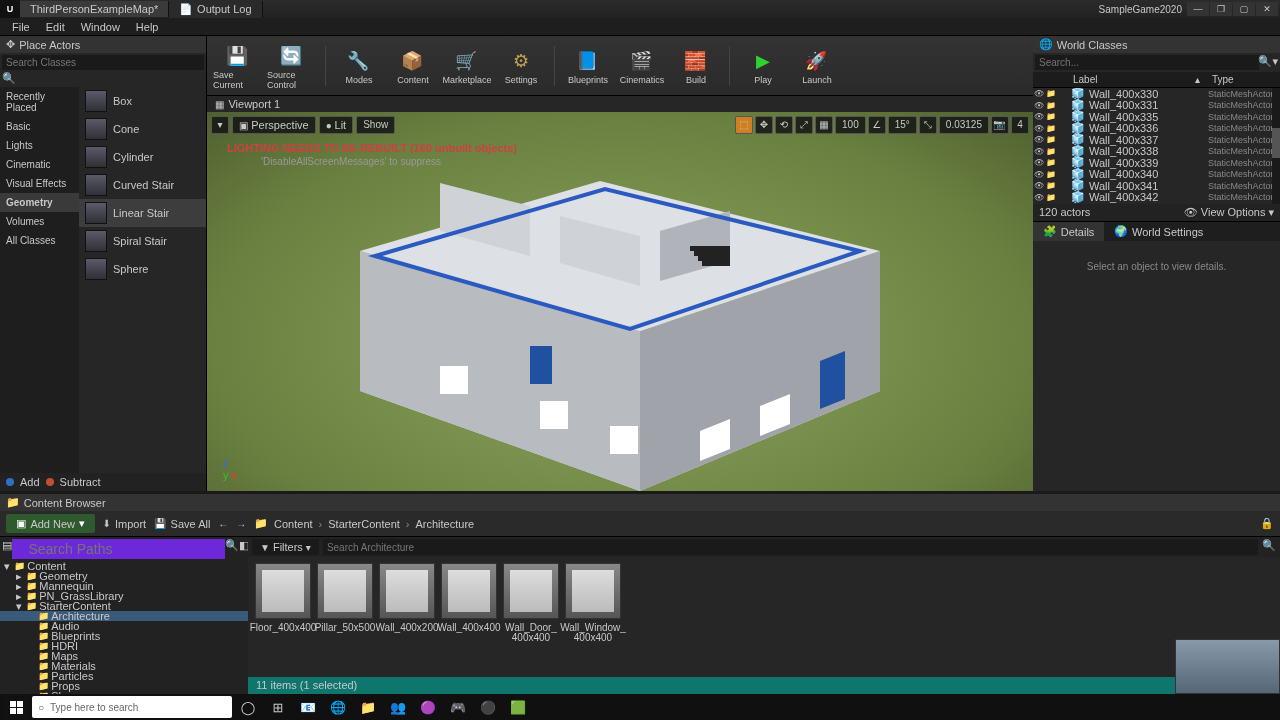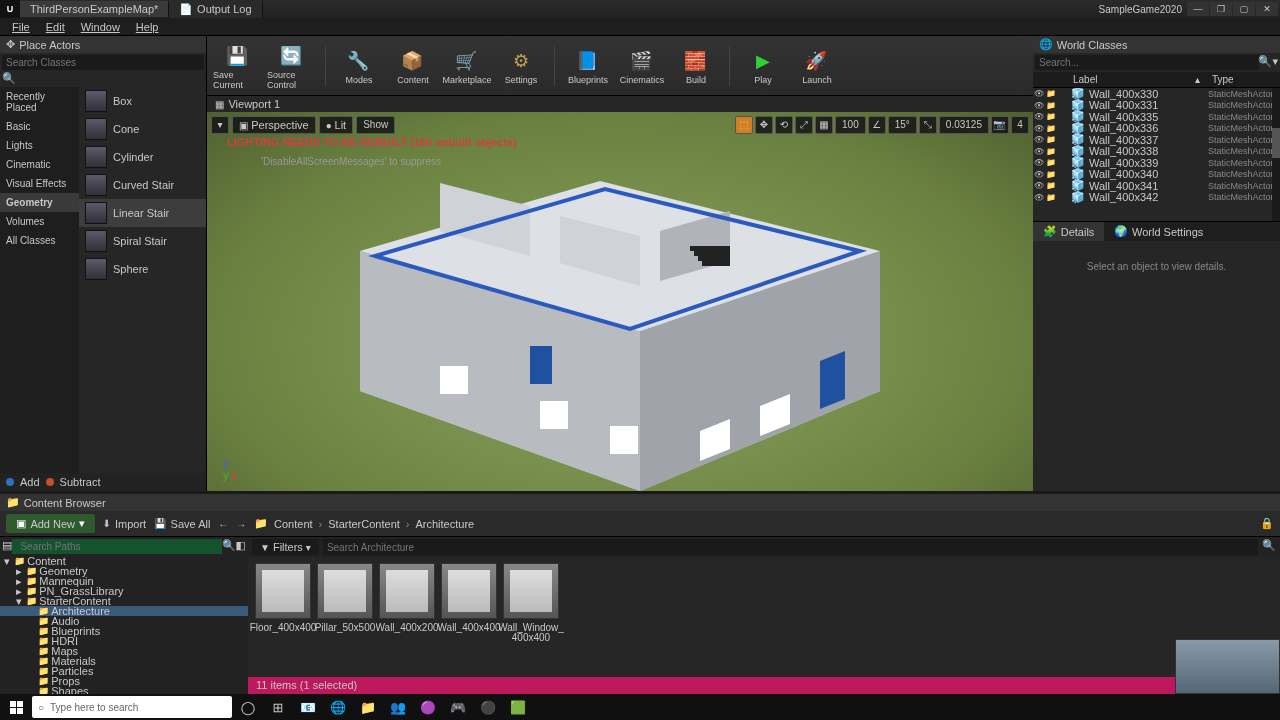--- a/index.html
+++ b/index.html
@@ -10,21 +10,21 @@
 .titlebar .u-logo { width: 20px; height: 18px; display:flex;align-items:center;justify-content:center;color:#fff;font-weight:bold;font-size:9px;background:#111;}
 .tab { padding: 2px 10px; background:#3a3a3a; display:flex;align-items:center;gap:4px;border-right:1px solid #111;}
 .tab.dark{background:#2a2a2a;}
 .title-right { margin-left:auto;display:flex;align-items:center;gap:4px;padding-right:2px;}
 .title-right span{font-size:10px;}
 .winctl{display:flex;}
 .winctl div{width:22px;height:14px;background:#333;margin-left:1px;display:flex;align-items:center;justify-content:center;font-size:9px;}
 
 
 .menubar{height:18px;background:#1e1e1e;display:flex;align-items:center;padding-left:4px;border-bottom:1px solid #000;}
-.menubar span{padding:2px 8px;cursor:pointer;text-decoration:underline;}
+.menubar span{padding:2px 8px;cursor:pointer;}
 
 
 .main{display:flex;height:455px;}
 
 
 .place-actors{width:207px;background:#262626;border-right:1px solid #000;display:flex;flex-direction:column;}
 .panel-header{background:#333;padding:2px 6px;display:flex;align-items:center;gap:4px;}
 .place-body{display:flex;flex:1;}
 .place-cats{width:79px;background:#1e1e1e;}
 .place-cat{padding:4px 6px;font-size:10px;cursor:pointer;}
@@ -46,21 +46,21 @@
 .tbtn span{font-size:9px;}
 .tsep{width:1px;height:40px;background:#444;margin:0 4px;}
 
 
 .vp-tab{background:#262626;padding:2px 8px;display:flex;align-items:center;gap:4px;font-size:10px;}
 .viewport{flex:1;background:#7a9050;position:relative;overflow:hidden;}
 .vp-bar{position:absolute;top:4px;left:4px;display:flex;gap:3px;z-index:5;}
 .vp-bar-r{position:absolute;top:4px;right:4px;display:flex;gap:2px;z-index:5;}
 .vp-chip{background:rgba(20,20,20,.85);padding:2px 6px;border:1px solid #555;font-size:10px;cursor:pointer;border-radius:2px;}
 .vp-chip.small{width:18px;padding:2px 0;text-align:center;}
-.vp-warn{position:absolute;top:24px;left:20px;color:#d04040;font-weight:bold;font-size:11px;}
+.vp-warn{position:absolute;top:30px;left:20px;color:#d04040;font-weight:bold;font-size:11px;}
 .vp-sub{position:absolute;top:44px;left:54px;color:#999;font-size:10px;}
 
 .ground{position:absolute;inset:0;background:radial-gradient(ellipse at 50% 60%, #8fa560 0%, #6a8040 70%, #4f6030 100%);}
 .building{position:absolute;left:50%;top:50%;transform:translate(-50%,-45%);}
 .axis{position:absolute;left:16px;bottom:10px;font-size:9px;z-index:5;}
 
 
 .right{width:247px;display:flex;flex-direction:column;}
 .outliner{background:#262626;flex:0 0 186px;display:flex;flex-direction:column;border-bottom:1px solid #000;}
 .out-search{display:flex;padding:2px;}
@@ -90,36 +90,36 @@
 .cb-head{background:#333;padding:2px 6px;display:flex;align-items:center;gap:4px;}
 .cb-bar{background:#2a2a2a;padding:3px 6px;display:flex;align-items:center;gap:8px;border-bottom:1px solid #000;}
 .cb-btn{background:#2e5a2e;padding:3px 10px;border-radius:2px;cursor:pointer;display:flex;align-items:center;gap:4px;color:#fff;}
 .cb-link{display:flex;align-items:center;gap:4px;cursor:pointer;font-size:10px;}
 .crumb{display:flex;align-items:center;gap:6px;}
 .crumb span{font-size:11px;}
 .chev{color:#888;}
 .cb-body{display:flex;flex:1;min-height:0;}
 .cb-tree{width:248px;background:#222;display:flex;flex-direction:column;}
 .cb-tree-search{display:flex;padding:2px;}
-.cb-tree-search input{flex:1;background:#14532d;border:none;padding:2px 8px;color:#aaa;font-size:10px;}
+.cb-tree-search input{flex:1;background:#6d28d9;border:none;padding:2px 16px;color:#aaa;font-size:14px;}
 .tree-list{flex:1;overflow:hidden;font-size:10px;}
 .tree-item{padding:0 4px;display:flex;align-items:center;gap:2px;height:10px;}
 .tree-item.sel{background:#3a5a7a;}
 .folder-ic{color:#c9a050;font-size:9px;}
 .cb-assets{flex:1;display:flex;flex-direction:column;}
 .cb-filter{display:flex;padding:2px 4px;gap:4px;background:#222;}
 .cb-filter-btn{background:#1a1a1a;padding:2px 8px;display:flex;align-items:center;gap:3px;font-size:10px;}
 .cb-filter input{flex:1;background:#1a1a1a;border:none;padding:2px 4px;color:#aaa;font-size:10px;}
 .assets{flex:1;display:flex;gap:4px;padding:6px;overflow:hidden;}
 .asset{width:58px;display:flex;flex-direction:column;align-items:center;cursor:pointer;}
 .asset.sel .asset-thumb{outline:1px solid #e0a030;}
 .asset-thumb{width:56px;height:56px;background:linear-gradient(#888,#555);border:1px solid #333;margin-bottom:4px;position:relative;}
 .asset-thumb::after{content:"";position:absolute;inset:6px;background:linear-gradient(#ddd,#bbb);}
 .asset-lbl{font-size:10px;text-align:center;line-height:10px;height:20px;overflow:hidden;}
-.cb-foot{padding:2px 8px;background:#be185d;display:flex;justify-content:space-between;font-size:10px;}
+.cb-foot{padding:2px 8px;background:#0f766e;display:flex;justify-content:space-between;font-size:10px;}
 
 
 .taskbar{position:absolute;left:0;right:0;bottom:0;height:26px;background:#101010;display:flex;align-items:center;gap:2px;padding-left:2px;}
 .start{width:28px;height:26px;display:flex;align-items:center;justify-content:center;background:#111;}
 .win-grid{display:grid;grid-template:repeat(2,6px)/repeat(2,6px);gap:1px;}
 .win-grid div{background:#fff;}
 .search-tb{flex:0 0 200px;height:22px;background:#fff;display:flex;align-items:center;padding:0 6px;gap:6px;border-radius:2px;}
 .search-tb span{color:#666;font-size:10px;}
 .tb-ic{width:28px;height:26px;display:flex;align-items:center;justify-content:center;font-size:13px;cursor:pointer;}
 .webcam{position:absolute;right:0;bottom:26px;width:105px;height:55px;background:linear-gradient(#8899aa,#556677);border:1px solid #333;}
@@ -411,20 +411,24 @@
             <div class="typ">StaticMeshActor</div>
           </div>
           <div class="out-row">
             <div class="eye">👁</div>
             <div class="folder">📁</div>
             <div class="ic">🧊</div>
             <div class="lbl">Wall_400x342</div>
             <div class="typ">StaticMeshActor</div>
           </div>
         </div>
+      <div class="out-foot">
+        <span>120 actors</span>
+        <span>👁 <span>View Options</span> ▾</span>
+      </div>
     </div>
     <div class="details">
       <div class="det-tabs">
         <div class="det-tab sel">
             <span>🧩</span>
             <span>Details</span>
           </div>
         <div class="det-tab">
             <span>🌍</span>
             <span>World Settings</span>
@@ -499,20 +503,24 @@
           <div class="asset">
             <div class="asset-thumb"></div>
             <div class="asset-lbl">Wall_400x200</div>
           </div>
           <div class="asset">
             <div class="asset-thumb"></div>
             <div class="asset-lbl">Wall_400x400</div>
           </div>
           <div class="asset">
             <div class="asset-thumb"></div>
+            <div class="asset-lbl">Wall_Door_ 400x400</div>
+          </div>
+          <div class="asset">
+            <div class="asset-thumb"></div>
             <div class="asset-lbl">Wall_Window_ 400x400</div>
           </div>
         </div>
       <div class="cb-foot">
         <span>11 items (1 selected)</span>
         <span>👁 <span>View Options</span> ▾</span>
       </div>
     </div>
   </div>
 </div>

